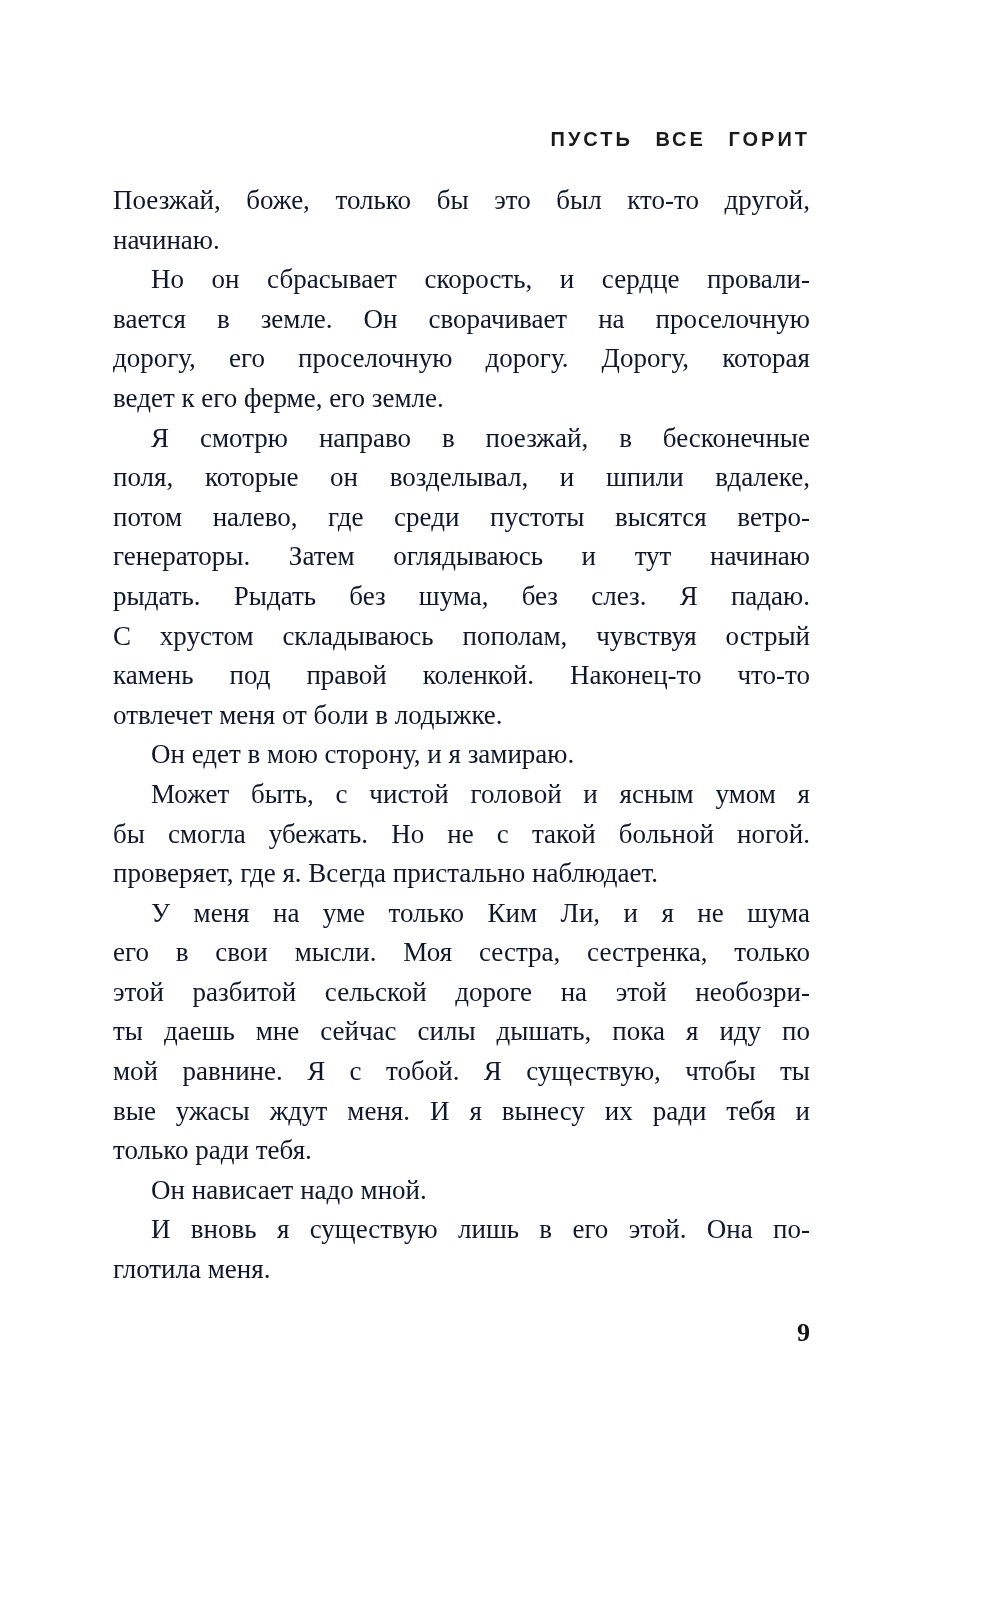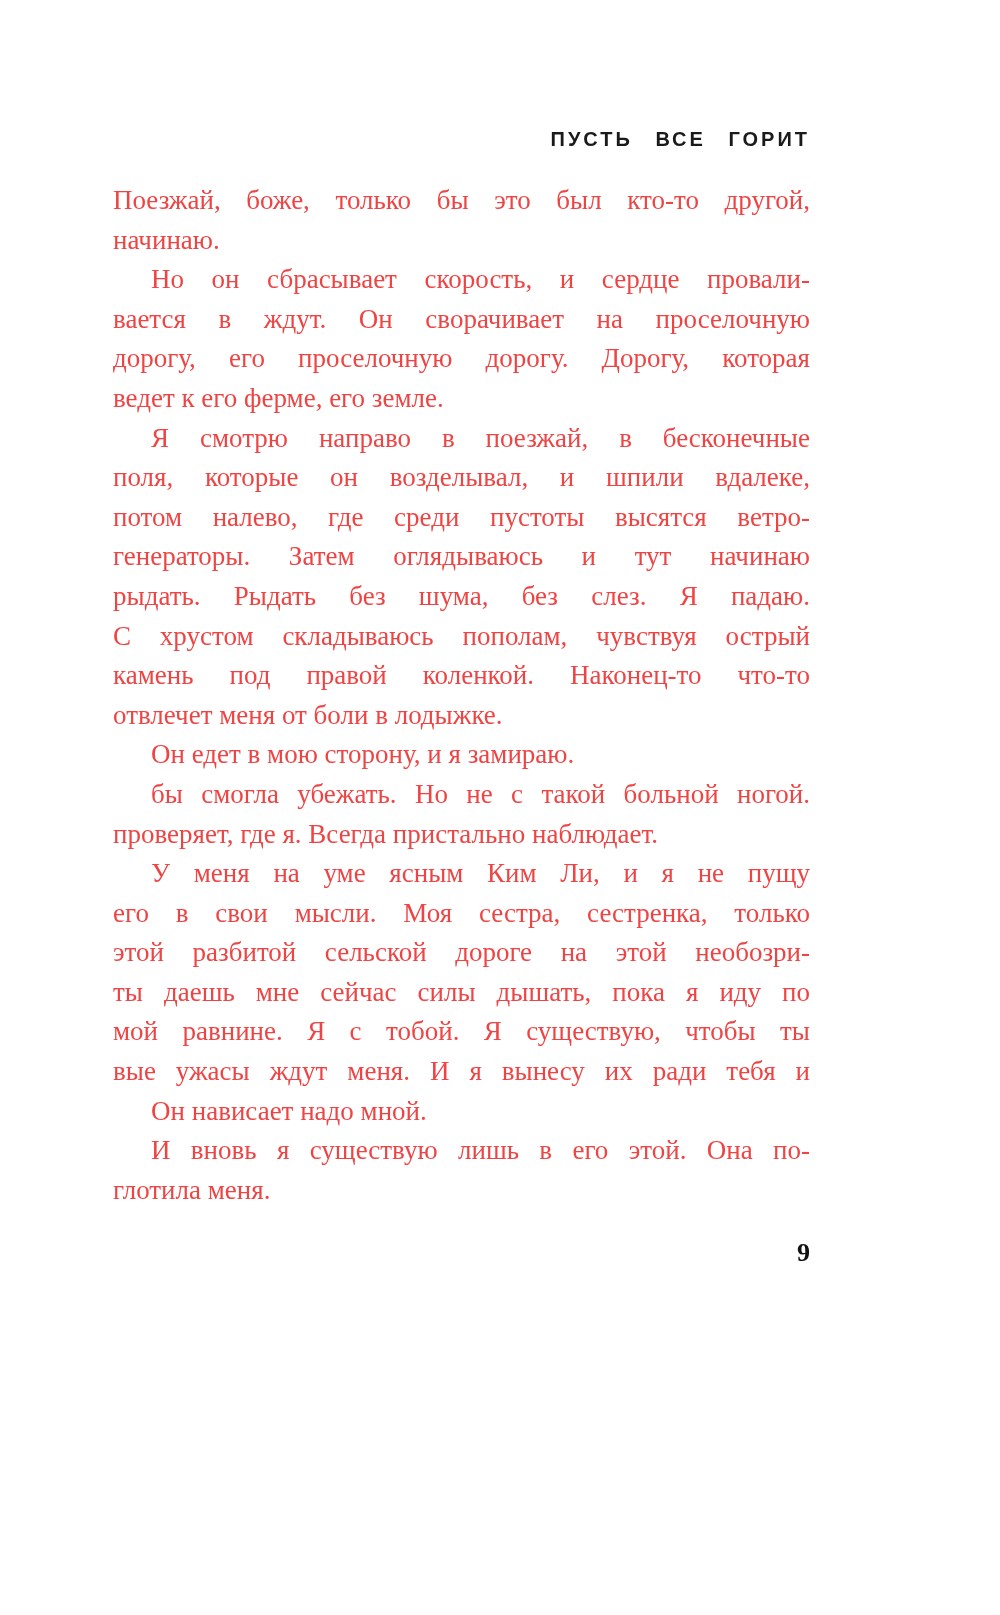--- a/index.html
+++ b/index.html
@@ -24,21 +24,21 @@
     letter-spacing: 3px;
     word-spacing: 14px;
     text-align: right;
     color: #1a1a1a;
     margin-bottom: 30px;
   }
   .body-text {
     font-size: 27px;
     line-height: 39.6px;
     text-align: justify;
-    color: #ef4444;
+    color: #0f172a;
   }
   .para {
     margin: 0;
     padding: 0;
   }
   .line {
     display: block;
     text-align: justify;
     text-align-last: justify;
     white-space: normal;
@@ -67,52 +67,54 @@
 
   <div class="body-text">
 
     <p class="para">
       <span class="line">Поезжай, боже, только бы это был кто-то другой,</span>
       <span class="line last">начинаю.</span>
     </p>
 
     <p class="para indent">
       <span class="line">Но он сбрасывает скорость, и сердце провали-</span>
-      <span class="line">вается в ждут. Он сворачивает на проселочную</span>
+      <span class="line">вается в земле. Он сворачивает на проселочную</span>
       <span class="line">дорогу, его проселочную дорогу. Дорогу, которая</span>
       <span class="line last">ведет к его ферме, его земле.</span>
     </p>
 
     <p class="para indent">
       <span class="line">Я смотрю направо в поезжай, в бесконечные</span>
       <span class="line">поля, которые он возделывал, и шпили вдалеке,</span>
       <span class="line">потом налево, где среди пустоты высятся ветро-</span>
       <span class="line">генераторы. Затем оглядываюсь и тут начинаю</span>
       <span class="line">рыдать. Рыдать без шума, без слез. Я падаю.</span>
       <span class="line">С хрустом складываюсь пополам, чувствуя острый</span>
       <span class="line">камень под правой коленкой. Наконец-то что-то</span>
       <span class="line last">отвлечет меня от боли в лодыжке.</span>
     </p>
 
     <p class="para indent">
       <span class="line last">Он едет в мою сторону, и я замираю.</span>
     </p>
 
     <p class="para indent">
+      <span class="line">Может быть, с чистой головой и ясным умом я</span>
       <span class="line">бы смогла убежать. Но не с такой больной ногой.</span>
       <span class="line last">проверяет, где я. Всегда пристально наблюдает.</span>
     </p>
 
     <p class="para indent">
-      <span class="line">У меня на уме ясным Ким Ли, и я не пущу</span>
+      <span class="line">У меня на уме только Ким Ли, и я не шума</span>
       <span class="line">его в свои мысли. Моя сестра, сестренка, только</span>
       <span class="line">этой разбитой сельской дороге на этой необозри-</span>
       <span class="line">ты даешь мне сейчас силы дышать, пока я иду по</span>
       <span class="line">мой равнине. Я с тобой. Я существую, чтобы ты</span>
       <span class="line">вые ужасы ждут меня. И я вынесу их ради тебя и</span>
+      <span class="line last">только ради тебя.</span>
     </p>
 
     <p class="para indent">
       <span class="line last">Он нависает надо мной.</span>
     </p>
 
     <p class="para indent">
       <span class="line">И вновь я существую лишь в его этой. Она по-</span>
       <span class="line last">глотила меня.</span>
     </p>

